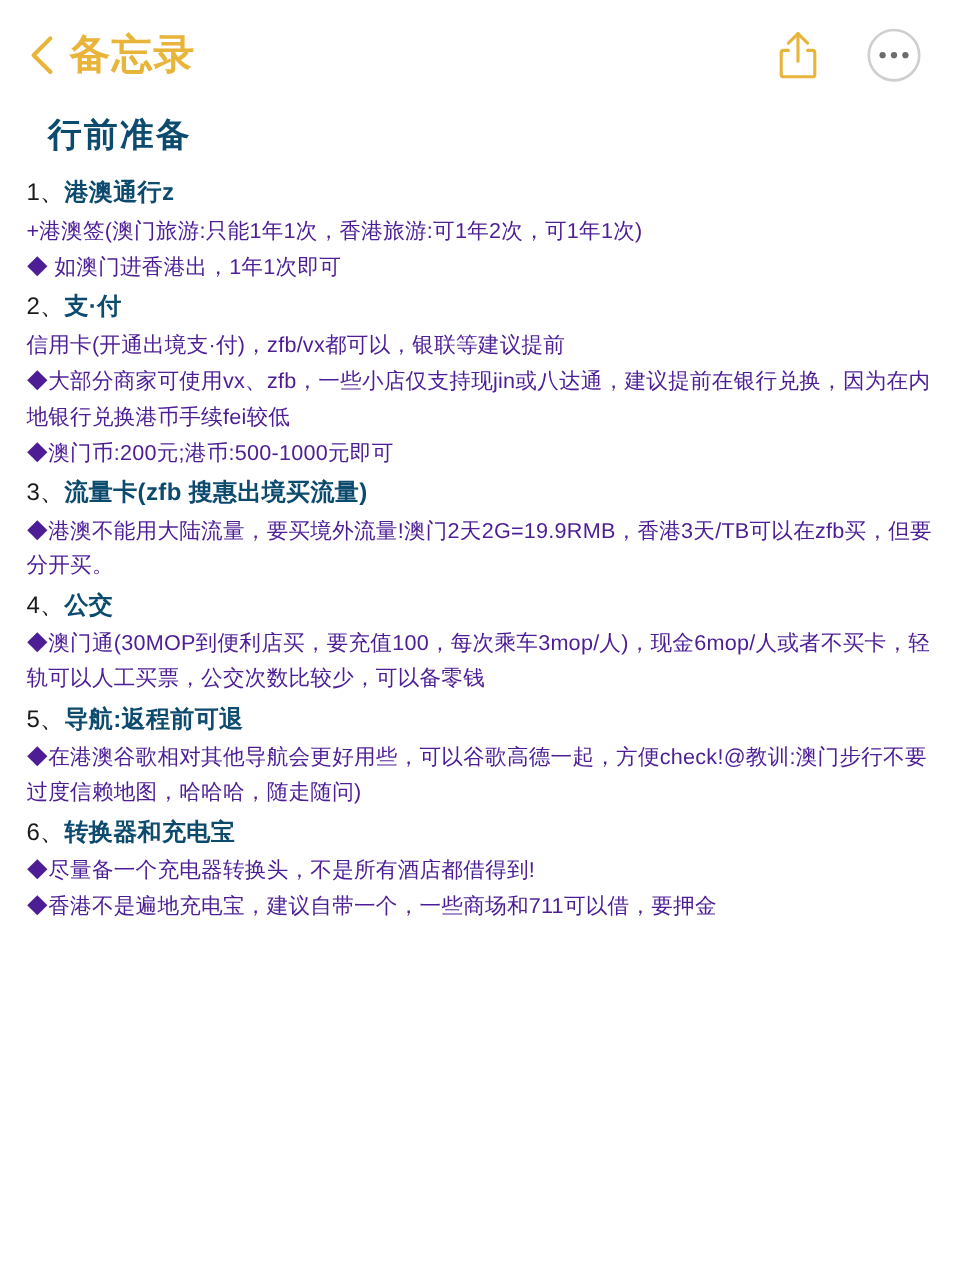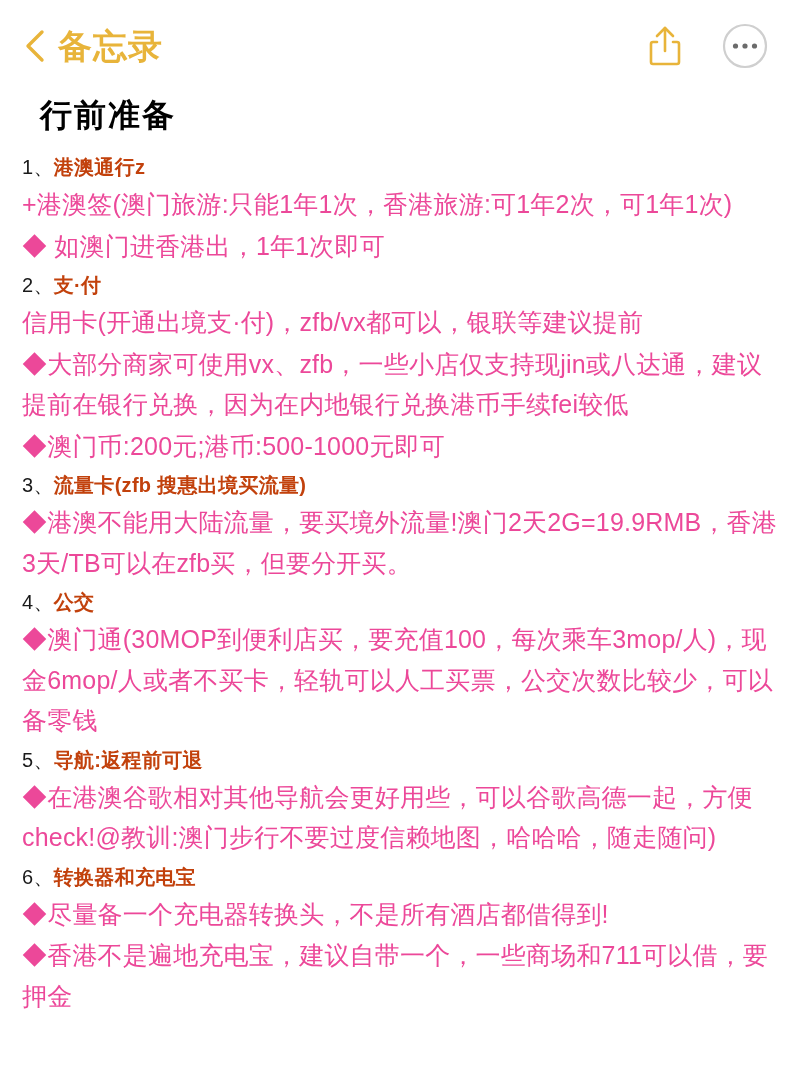--- a/index.html
+++ b/index.html
@@ -64,45 +64,45 @@
     align-items: center;
     justify-content: center;
   }
   .icon-btn svg { display: block; }
 
   
   .note {
     padding: 0 4px;
   }
   .note-title {
-    font-size: 32px;
+    font-size: 28px;
     font-weight: bold;
-    color: #000000;
+    color: #0c4a6e;
     letter-spacing: 2px;
     margin: 2px 0 14px 18px;
   }
 
   .section { margin-bottom: 1px; }
 
   .heading {
     font-size: 20px;
     line-height: 1.55;
     color: #1a1a1a;
     margin: 4px 0 1px 0;
     letter-spacing: 0.3px;
   }
   .heading .hl {
-    color: #c2410c;
+    color: #0c4a6e;
     font-weight: 600;
   }
 
   .para {
-    font-size: 25px;
+    font-size: 18px;
     line-height: 1.62;
-    color: #ec4899;
+    color: #4c1d95;
     margin: 0 0 1px 0;
     letter-spacing: 0.2px;
     word-break: break-word;
   }
 </style>
 </head>
 <body>
 
 <div class="page">
 

